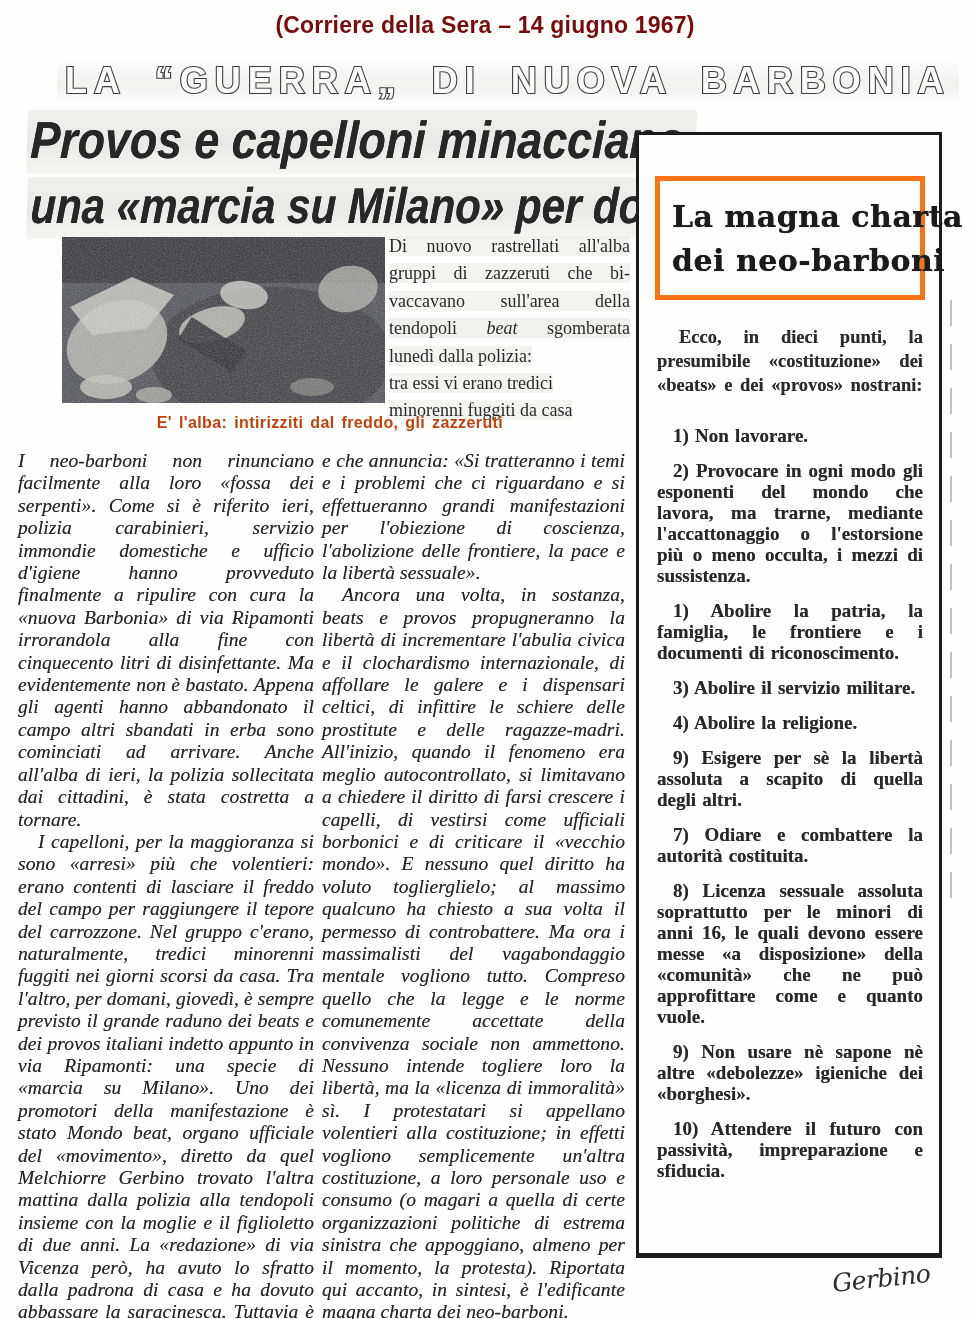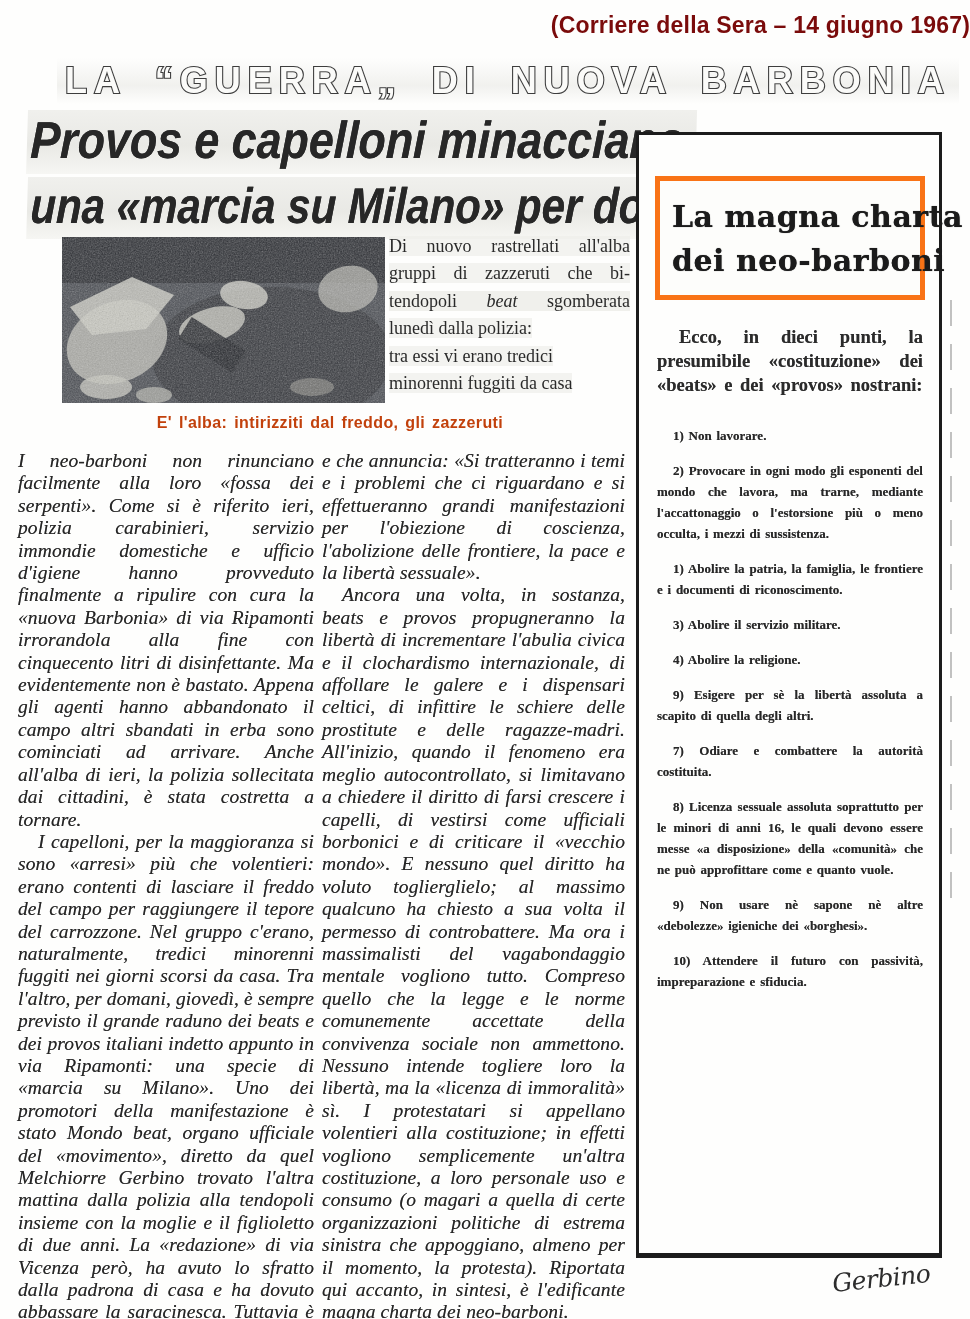--- a/index.html
+++ b/index.html
@@ -3,21 +3,21 @@
 <meta charset="utf-8">
 <style>
   html,body{margin:0;padding:0;}
   body{
     width:970px;height:1319px;background:#ffffff;position:relative;
     font-family:"Liberation Serif",serif;color:#232323;overflow:hidden;
   }
   .page{position:absolute;inset:0;background:#fefefd;}
 
   .attribution{
-    position:absolute;top:12px;left:0;width:100%;text-align:right;
+    position:absolute;top:12px;left:0;width:100%;text-align:center;
     font-family:"Liberation Sans",sans-serif;font-weight:bold;font-size:23px;
     color:#7a0b0b;letter-spacing:.2px;
   }
 
   .kicker{
     position:absolute;top:58px;left:57px;white-space:nowrap;
     font-family:"Liberation Sans",sans-serif;font-weight:bold;font-size:36px;
     letter-spacing:7px;word-spacing:12px;
     color:#fbfbf9;-webkit-text-fill-color:#fbfbf9;
     -webkit-text-stroke:2.2px #3e3e3e;paint-order:stroke fill;
@@ -77,21 +77,21 @@
     line-height:44px;color:#1b1b1b;letter-spacing:.5px;white-space:nowrap;
     text-shadow:0 0 .7px #222;
   }
   .sidebar-intro{
     margin:25px 16px 0 18px;font-size:18.5px;line-height:24px;
     font-weight:bold;color:#2b2b2b;text-align:justify;text-indent:22px;
     word-spacing:3px;text-shadow:0 0 .5px rgba(45,45,45,.6);
   }
   .sidebar-points{margin:28px 16px 0 18px;}
   .sidebar-points p{
-    margin:12px 0 14px 0;font-size:13px;line-height:21px;font-weight:bold;
+    margin:12px 0 14px 0;font-size:19px;line-height:21px;font-weight:bold;
     color:#282828;text-align:justify;text-indent:16px;word-spacing:1.5px;
     text-shadow:0 0 .5px rgba(45,45,45,.6);
   }
 
   .signature{
     position:absolute;left:832px;top:1264px;
     font-family:"DejaVu Serif",serif;font-style:italic;font-size:25px;
     color:#2d2d2d;transform:rotate(-6deg);letter-spacing:-.5px;
   }
 
@@ -130,20 +130,21 @@
     <rect x="118" y="95" width="64" height="26" fill="#26282c" opacity="0.9" transform="rotate(32 150 108)"></rect>
     <ellipse cx="44" cy="150" rx="26" ry="12" fill="#c9c9c1" opacity="0.8"></ellipse>
     <ellipse cx="92" cy="158" rx="18" ry="8" fill="#bdbdb5" opacity="0.7"></ellipse>
     <ellipse cx="250" cy="150" rx="22" ry="9" fill="#9a9a93" opacity="0.6"></ellipse>
     <rect width="323" height="166" filter="url(#noise)" opacity="0.45"></rect>
   </svg>
 
   <div class="standfirst">
     <span class="sline"><span>Di nuovo rastrellati all'alba</span></span>
     <span class="sline"><span>gruppi di zazzeruti che bi-</span></span>
+    <span class="sline"><span>vaccavano sull'area della</span></span>
     <span class="sline"><span><span>tendopoli </span><span class="it">beat</span><span> sgomberata</span></span></span>
     <span class="sline noj"><span>lunedì dalla polizia:</span></span>
     <span class="sline noj"><span>tra essi vi erano tredici</span></span>
     <span class="sline noj"><span>minorenni fuggiti da casa</span></span>
   </div>
 
   <div class="photo-caption">
     <div>E' l'alba: intirizziti dal freddo, gli zazzeruti</div>
   </div>
 

